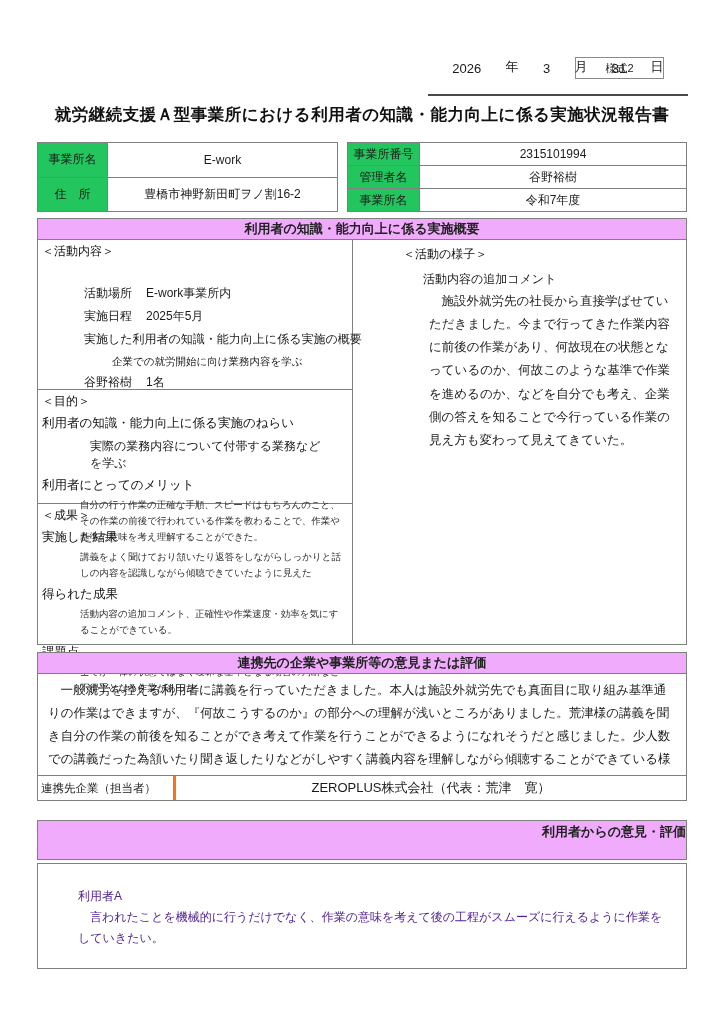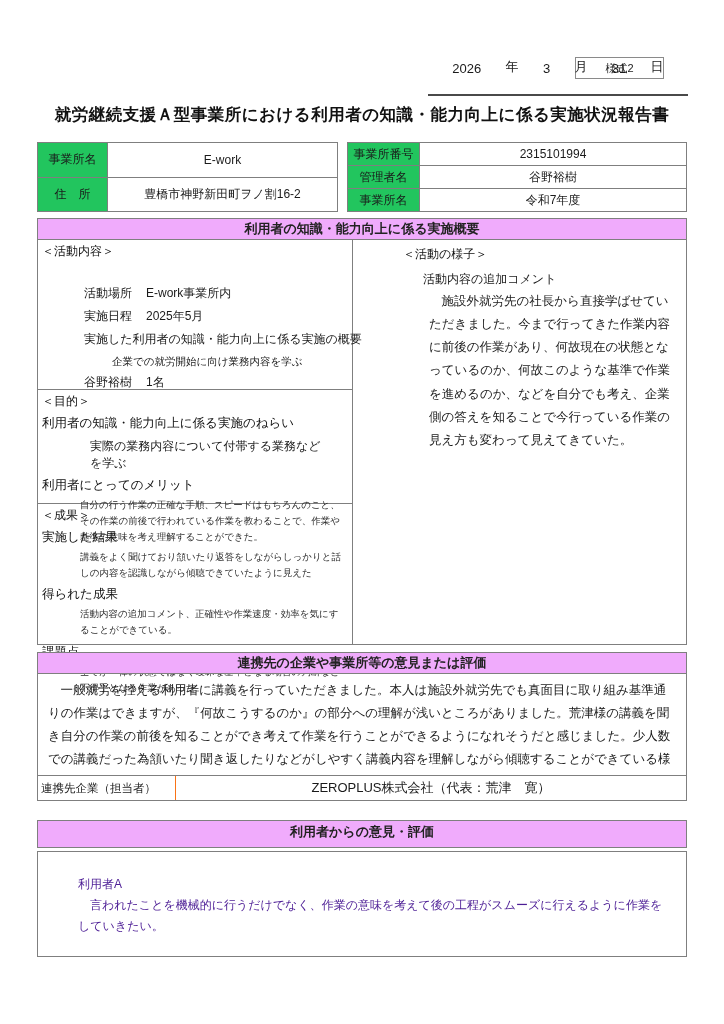--- a/index.html
+++ b/index.html
@@ -102,32 +102,32 @@
     height: 102px; padding: 5px 10px 0 10px;
     font-size: 12.5px; line-height: 23px; color: #1a1a1a;
     overflow: hidden;
   }
   .partner-row {
     display: flex;
     border: 1px solid #7f7f7f; border-top: none;
     height: 25px;
   }
   .partner-row .cell-label {
-    width: 138px; border-right: 1px solid #f97316;
+    width: 138px; border-right: 3px solid #f97316;
     display: flex; align-items: center;
     font-size: 11.5px; padding-left: 3px; white-space: nowrap;
   }
   .partner-row .cell-value {
     flex: 1; display: flex; align-items: center; justify-content: center;
     font-size: 13px;
   }
 
   
   .user-fb { top: 820px; }
-  .user-fb .sec-header { height: 28px; line-height: 22px; }
+  .user-fb .sec-header { height: 40px; line-height: 22px; text-align: right; }
   .user-body {
     margin-top: 3px;
     border: 1px solid #7f7f7f;
     height: 106px; padding: 23px 20px 0 40px;
     font-size: 12px; color: #4c1d95;
   }
   .user-name { height: 18px; line-height: 18px; }
   .user-comment { line-height: 1.75; margin-top: 2px; }
 </style>
 </head>

